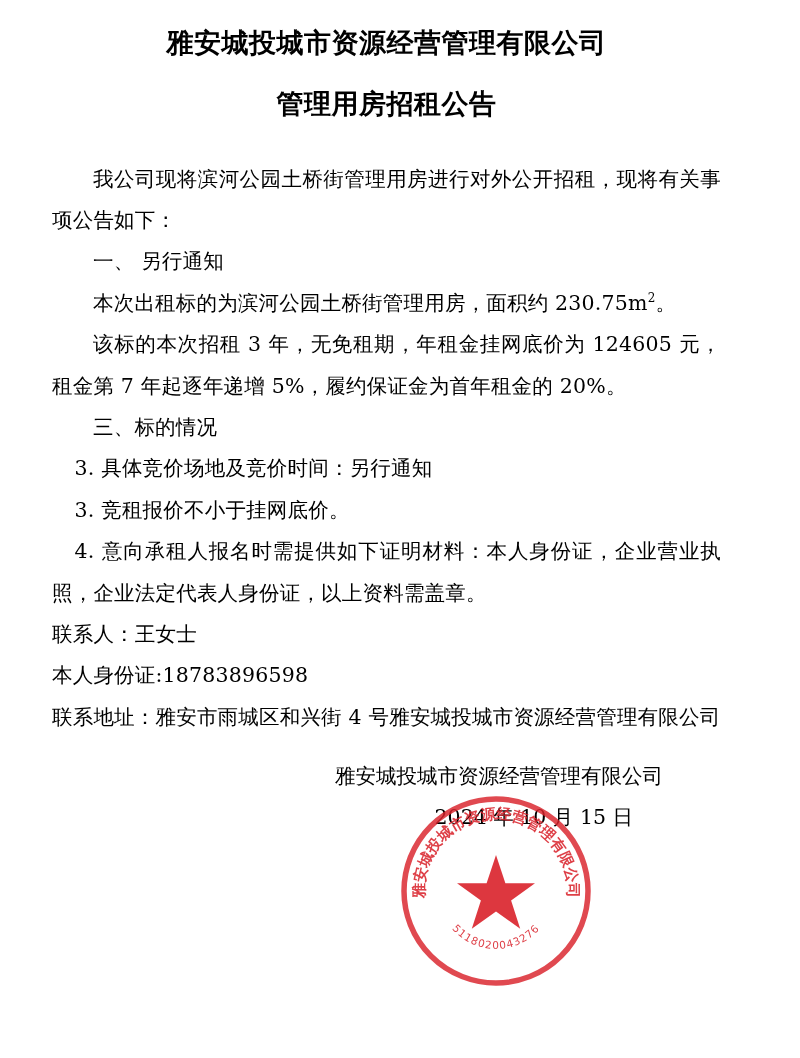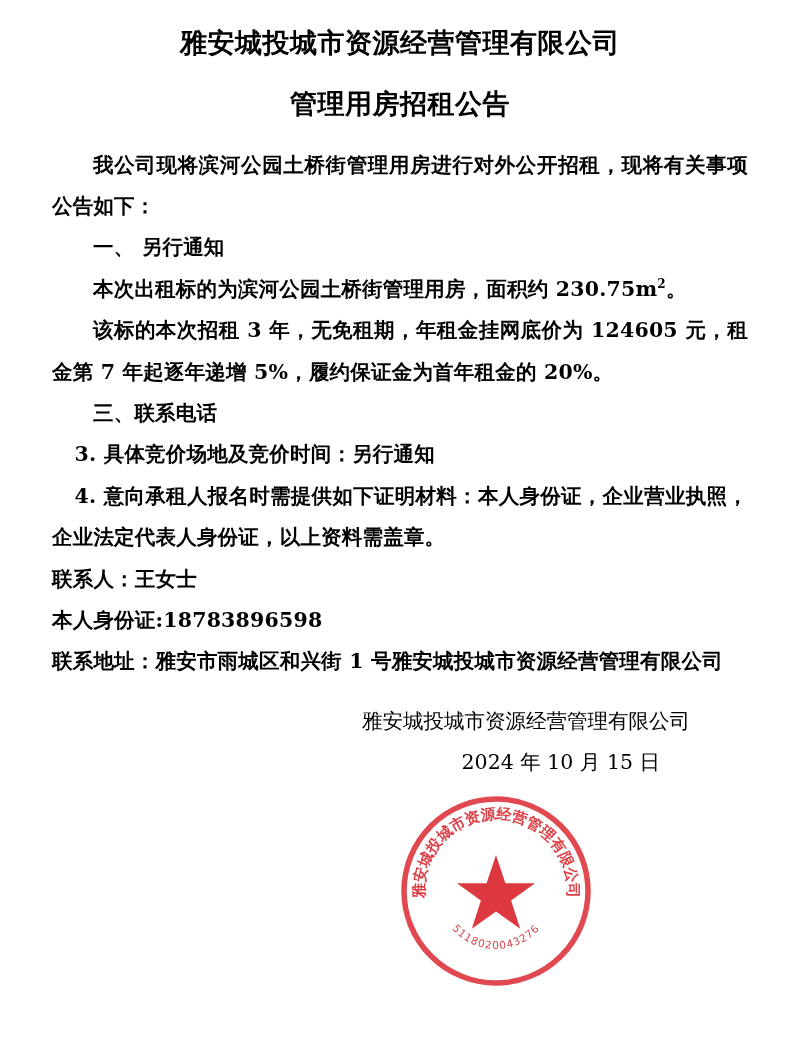--- a/index.html
+++ b/index.html
@@ -12,45 +12,44 @@
     height: 1058px;
     position: relative;
     overflow: hidden;
     font-family: "DejaVu Serif", "Liberation Serif", serif;
     color: #000000;
   }
 
   .page {
     position: absolute;
     inset: 0;
-    padding: 18px 52px 0 52px;
+    padding: 18px 79px 0 52px;
     box-sizing: border-box;
   }
 
   .doc-title {
     text-align: center;
     font-family: "DejaVu Sans", "Liberation Sans", sans-serif;
     font-weight: bold;
     font-size: 27px;
     line-height: 1.38;
     letter-spacing: 0.5px;
     margin: 6px 0 0 0;
   }
   .doc-title .line2 {
     display: block;
     margin-top: 24px;
   }
 
   .body-text {
-    margin-top: 22px;
+    margin-top: 36px;
     font-size: 20.5px;
     line-height: 2.02;
     text-align: justify;
     letter-spacing: 0.2px;
-    font-weight: bold;
   }
 
   .p-indent {
     text-indent: 2em;
     margin: 0;
   }
   .p-flat {
     text-indent: 0;
     margin: 0;
   }
@@ -134,29 +133,30 @@
 
     <p class="p-indent">我公司现将滨河公园土桥街管理用房进行对外公开招租，现将有关事项公告如下：</p>
 
     <p class="p-sec">一、 另行通知</p>
 
     <p class="p-indent"><span>本次出租标的为滨河公园土桥街管理用房，面积约 230.75</span><span>m</span><span class="sup">2</span><span>。</span></p>
 
 
     <p class="p-indent">该标的本次招租 3 年，无免租期，年租金挂网底价为 124605 元，租金第 7 年起逐年递增 5%，履约保证金为首年租金的 20%。</p>
 
-    <p class="p-sec">三、联系电话</p>
+    <p class="p-sec">三、标的情况</p>
 
     <p class="p-num">3. 具体竞价场地及竞价时间：另行通知</p>
+    <p class="p-num">3. 竞租报价不小于挂网底价。</p>
     <p class="p-num">4. 意向承租人报名时需提供如下证明材料：本人身份证，企业营业执照，企业法定代表人身份证，以上资料需盖章。</p>
 
 
     <p class="p-flat">联系人：王女士</p>
     <p class="p-flat">本人身份证:18783896598</p>
-    <p class="p-flat">联系地址：雅安市雨城区和兴街 1 号雅安城投城市资源经营管理有限公司</p>
+    <p class="p-flat">联系地址：雅安市雨城区和兴街 4 号雅安城投城市资源经营管理有限公司</p>
 
   </div>
 
   <div class="signature">
     <div>雅安城投城市资源经营管理有限公司</div>
     <div class="sig-date">2024 年 10 月 15 日</div>
   </div>
 
   <div class="seal">
     <svg width="196" height="196" viewBox="0 0 196 196" xmlns="http://www.w3.org/2000/svg">

